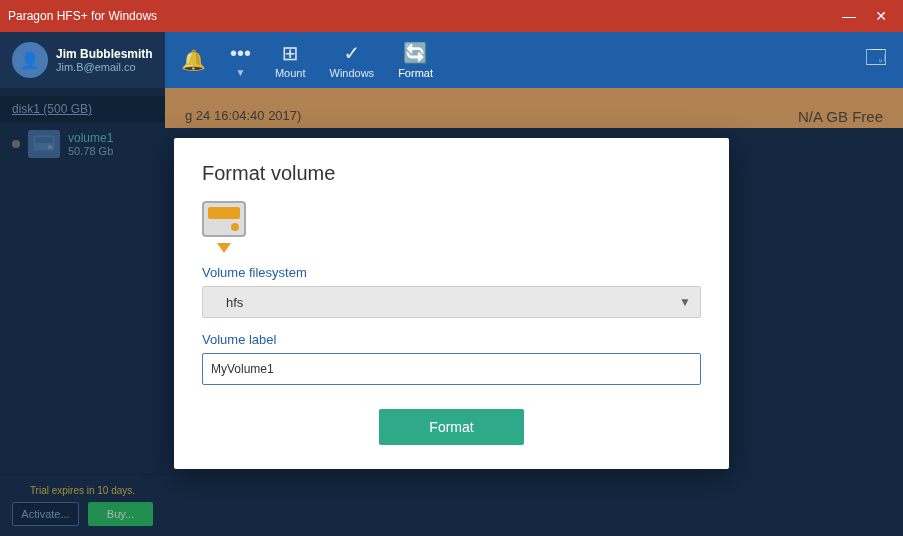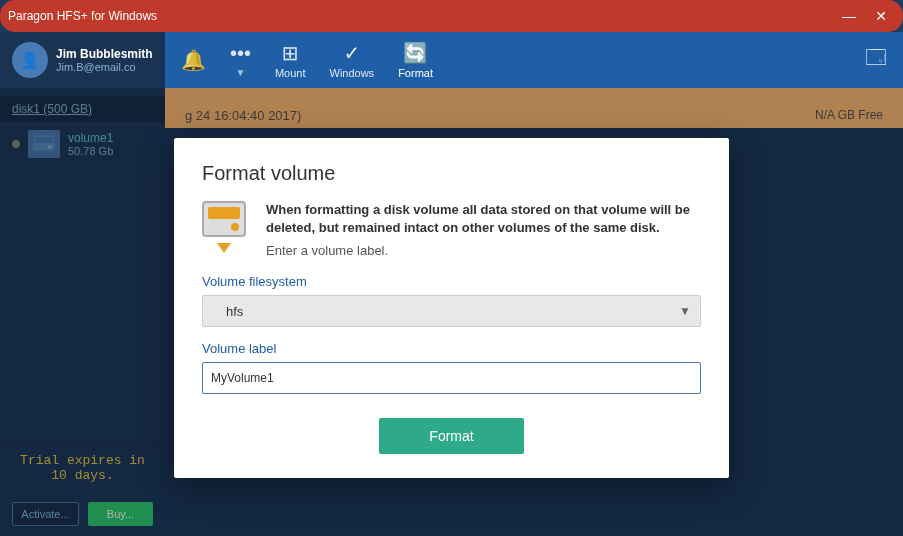--- a/index.html
+++ b/index.html
@@ -6,21 +6,20 @@
     body { width: 903px; height: 536px; overflow: hidden; font-family: 'Segoe UI', Arial, sans-serif; background: #1e3a5f; }
 
     
     .titlebar {
       background: #c0392b;
       height: 32px;
       display: flex;
       align-items: center;
       justify-content: space-between;
       padding: 0 8px;
-      border-radius: 15px;
     }
     .titlebar-title {
       color: white;
       font-size: 12px;
     }
     .titlebar-controls {
       display: flex;
       gap: 4px;
     }
     .titlebar-btn {
@@ -133,24 +132,23 @@
     .volume-name { color: #5bc8d0; font-size: 12px; }
     .volume-size { color: #8ab0d0; font-size: 11px; }
 
     
     .sidebar-footer {
       padding: 10px 12px;
       border-top: 1px solid #1a3352;
     }
     .trial-text {
       color: #e8c84a;
-      font-size: 13px;
+      font-size: 10px;
       text-align: center;
-      margin-bottom: 19px;
-      font-family: Liberation Mono, monospace;
+      margin-bottom: 6px;
     }
     .footer-buttons {
       display: flex;
       gap: 9px;
     }
     .btn-activate {
       flex: 1;
       background: #1a3352;
       border: 1px solid #4a7ab5;
       color: #7ab8e8;
@@ -212,21 +210,21 @@
     }
     .timestamp-text {
       color: #555;
       font-size: 13px;
       position: absolute;
       top: 20px;
       left: 20px;
     }
     .freespace-text {
       color: #555;
-      font-size: 12px;
+      font-size: 15px;
       position: absolute;
       top: 20px;
       right: 20px;
     }
 
     
     .dialog-overlay {
       position: absolute;
       top: 0;
       left: -165px;
@@ -449,24 +447,20 @@
                 <div style="width:44px; height:36px; background:#ddd; border-radius:4px; border:2px solid #aaa; position:absolute; top:0; left:0;">
 
                   <div style="position:absolute; top:4px; left:4px; right:4px; height:12px; background:#e8a020; border-radius:2px;"></div>
 
                   <div style="position:absolute; bottom:4px; right:5px; width:8px; height:8px; border-radius:50%; background:#e8a020;"></div>
                 </div>
 
                 <div style="position:absolute; bottom:0; left:15px; width:0; height:0; border-left:7px solid transparent; border-right:7px solid transparent; border-top:10px solid #e8a020;"></div>
               </div>
             </div>
-            <div class="dialog-warning-text">
-              <div class="warning-main">When formatting a disk volume all data stored on that volume will be deleted, but remained intact on other volumes of the same disk.</div>
-              <div class="warning-sub">Enter a volume label.</div>
-            </div>
           </div>
 
           
           <div class="field-label">Volume filesystem</div>
           <div class="select-wrapper">
             <select class="select-field">
               <option value="hfs">hfs</option>
               <option value="hfs+">hfs+</option>
               <option value="fat32">fat32</option>
               <option value="exfat">exfat</option>

